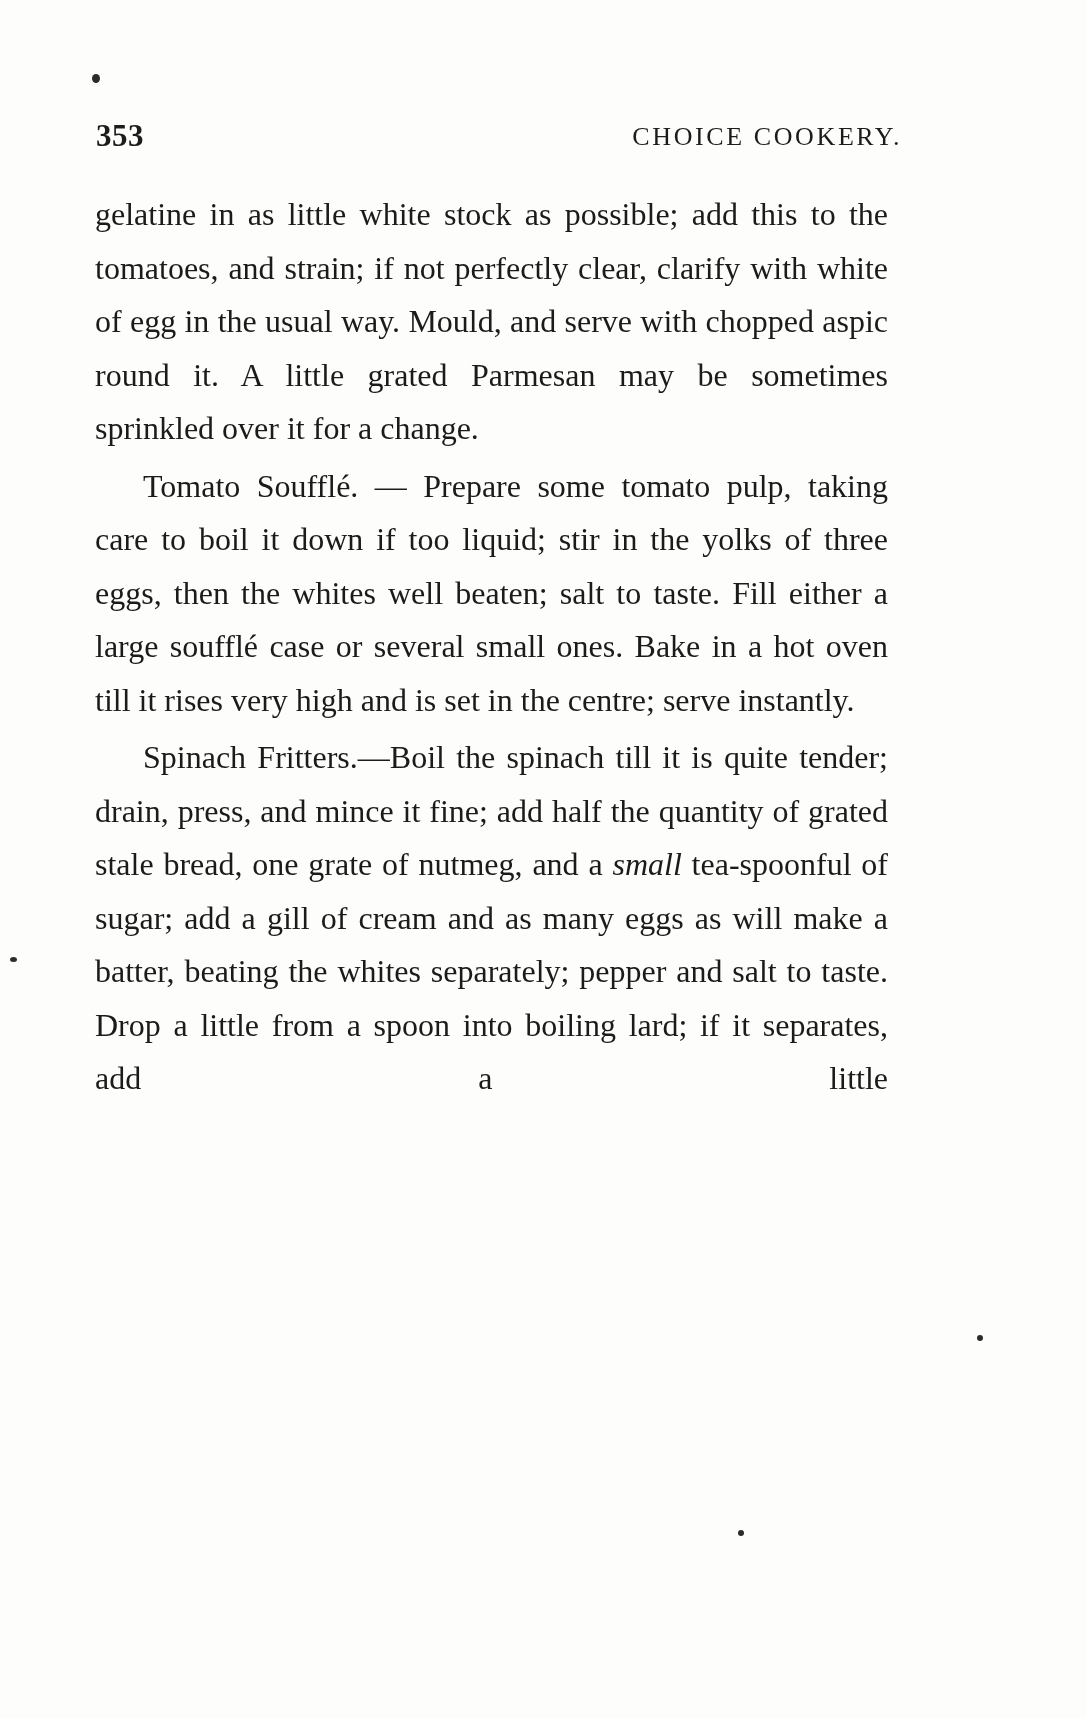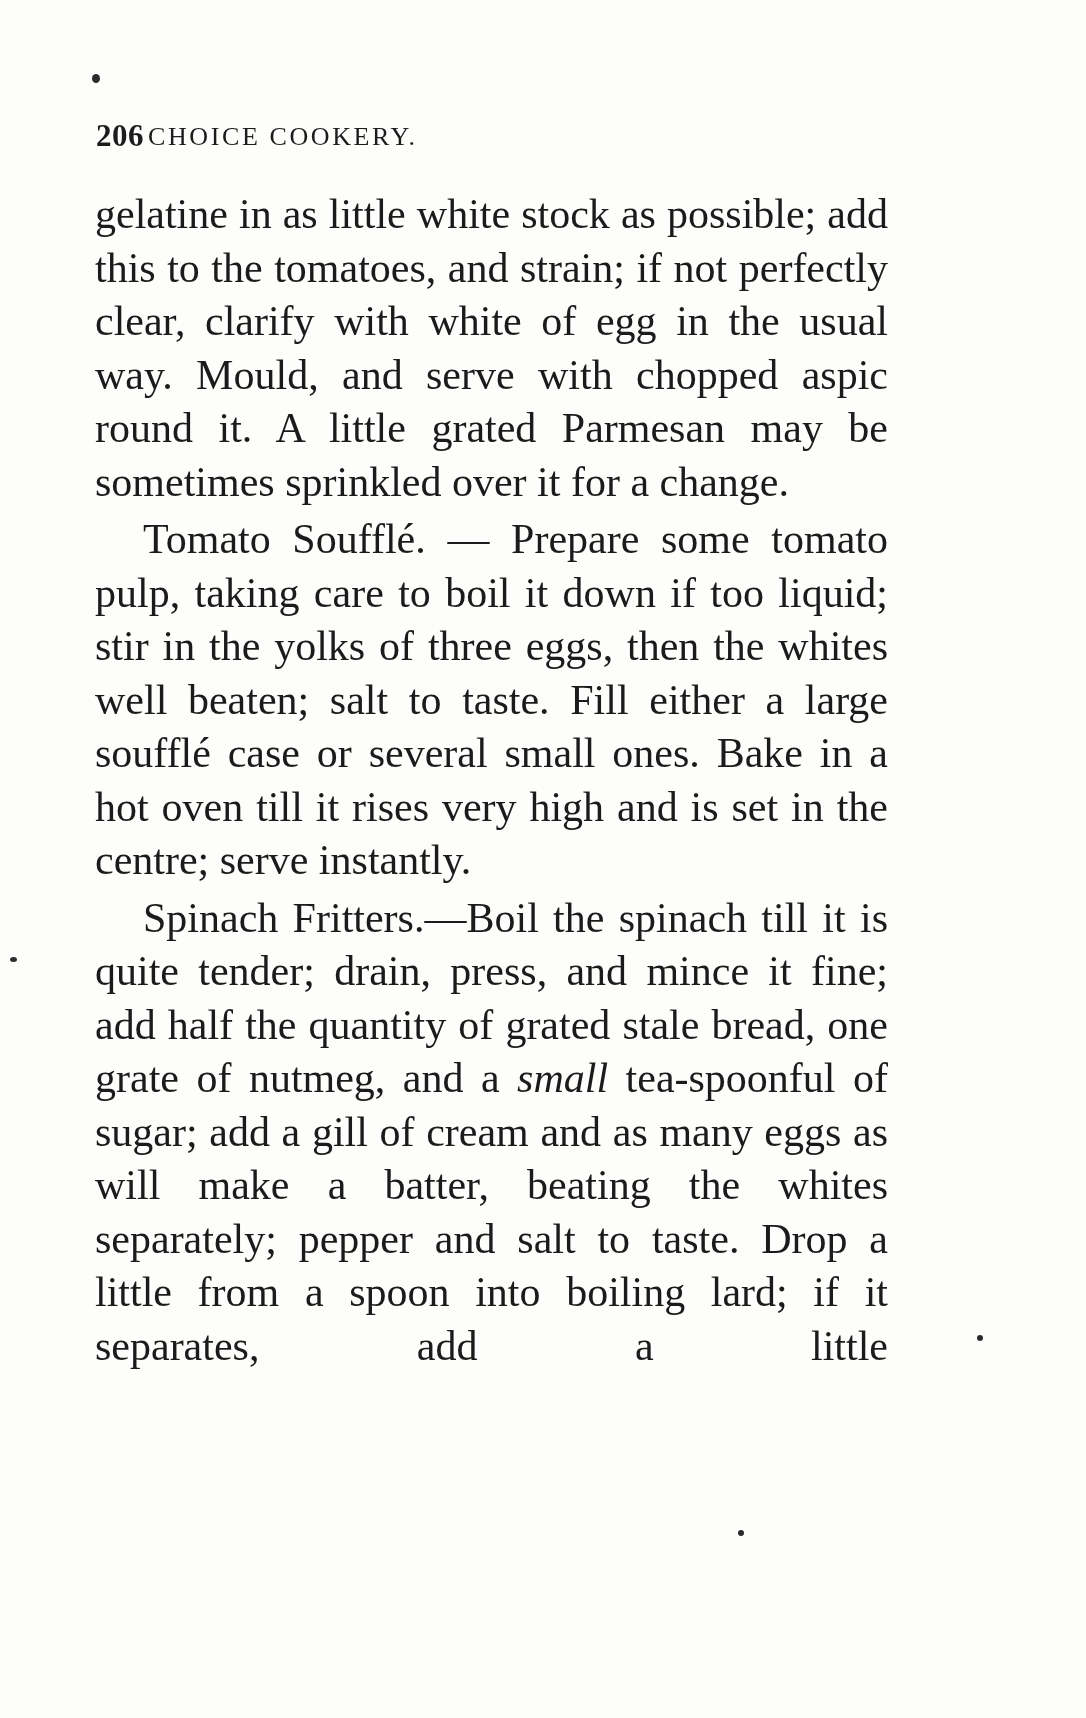--- a/index.html
+++ b/index.html
@@ -43,40 +43,40 @@
     position: absolute;
     left: 0;
     top: 0;
     font-size: 31px;
     font-weight: 700;
     letter-spacing: 0.5px;
     color: #1c1c1c;
   }
   .running-head {
     position: absolute;
-    left: 0;
+    left: 16px;
     top: 4px;
     width: 790px;
-    text-align: left;
+    text-align: right;
     font-size: 26px;
     letter-spacing: 2.6px;
     color: #1c1c1c;
     padding-left: 52px;
     box-sizing: border-box;
   }
 
   .body-text {
     position: absolute;
     top: 188px;
     left: 95px;
     width: 793px;
   }
   .para {
     margin: 0 0 4px 0;
-    font-size: 42px;
+    font-size: 32px;
     line-height: 53.5px;
     text-align: justify;
     text-justify: inter-word;
     color: #1b1b1b;
     hyphens: manual;
   }
   .para.indent {
     text-indent: 48px;
   }
   .para .run-in {
@@ -93,21 +93,21 @@
 <body>
 
 <div class="page">
 
   <span class="speck speck-top-left"></span>
   <span class="speck speck-left-mid"></span>
   <span class="speck speck-right-mid"></span>
   <span class="speck speck-bottom"></span>
 
   <div class="header">
-    <div class="folio">206</div>
+    <div class="folio">353</div>
     <div class="running-head">CHOICE COOKERY.</div>
   </div>
 
   <div class="body-text">
 
     <p class="para"><span>gelatine in as little white stock as possible; add this to the tomatoes, and strain; if not perfectly clear, clarify with white of egg in the usual way.  Mould, and serve with chopped aspic round it.  A little grated Parmesan may be sometimes sprinkled over it for a change.</span></p>
 
     <p class="para indent"><span class="run-in">Tomato Soufflé.</span><span> — Prepare some tomato pulp, taking care to boil it down if too liquid; stir in the yolks of three eggs, then the whites well beaten; salt to taste.  Fill either a large soufflé case or several small ones.  Bake in a hot oven till it rises very high and is set in the centre; serve instantly.</span></p>
 
     <p class="para indent continued"><span class="run-in">Spinach Fritters.</span><span>—Boil the spinach till it is quite tender; drain, press, and mince it fine; add half the quantity of grated stale bread, one grate of nutmeg, and a </span><em>small</em><span> tea-spoonful of sugar; add a gill of cream and as many eggs as will make a batter, beating the whites separately; pepper and salt to taste.  Drop a little from a spoon into boiling lard; if it separates, add a little</span></p>

